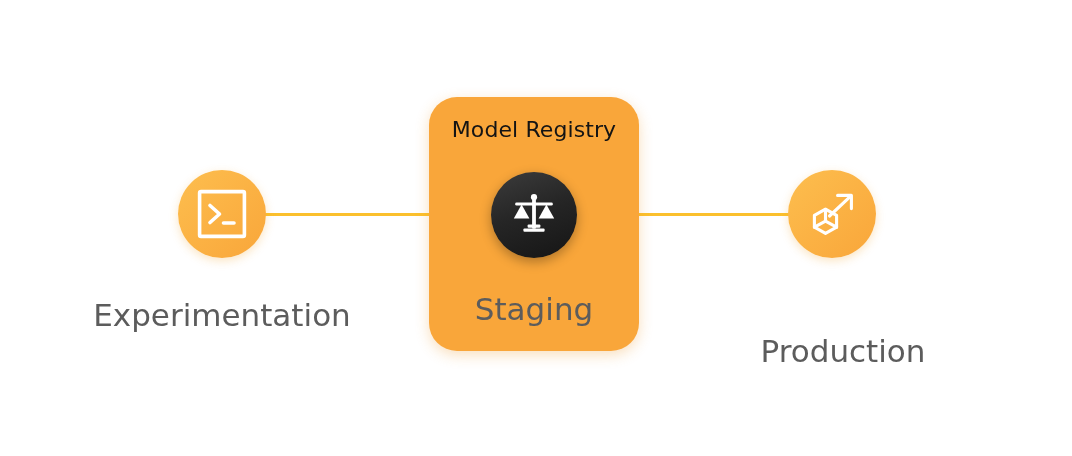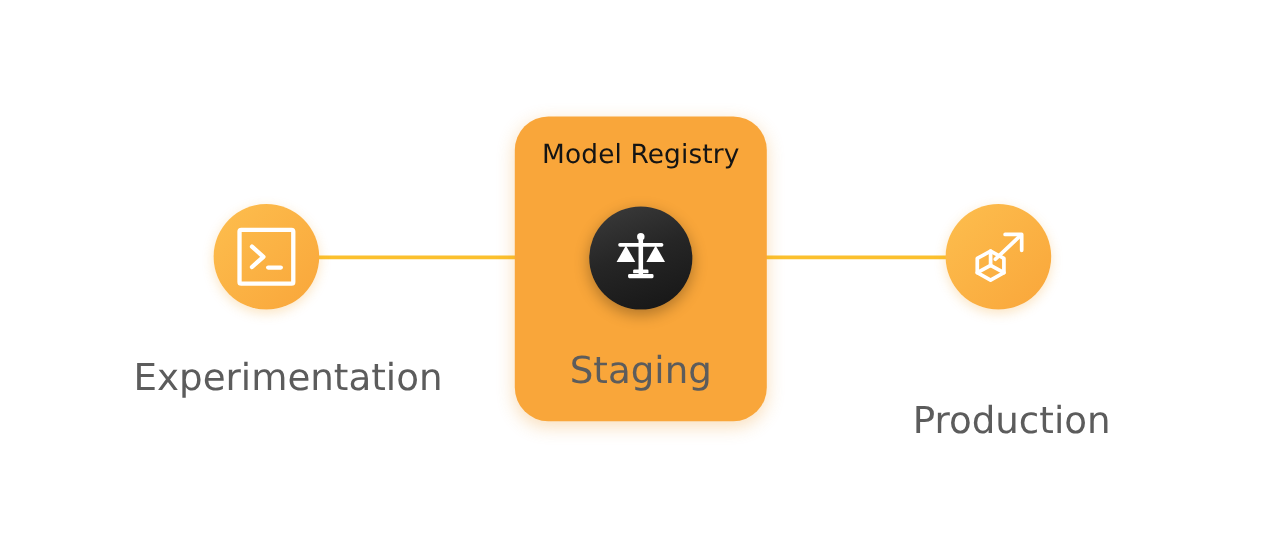--- a/index.html
+++ b/index.html
@@ -103,21 +103,21 @@
   
   .node-label {
     position: absolute;
     top: 297px;
     text-align: center;
     font-size: 31px;
     color: #5c5c5c;
     line-height: 1.2;
     white-space: nowrap;
   }
-  .node-label.experimentation { left: 240px; transform: translateX(-50%); }
+  .node-label.experimentation { left: 222px; transform: translateX(-50%); }
   .node-label.production      { left: 843px; transform: translateX(-50%); margin-top: 36px; }
 
   .icon-svg { display: block; }
 </style>
 </head>
 <body>
 
 <div id="stage">
 
   <div class="connector left"></div>

